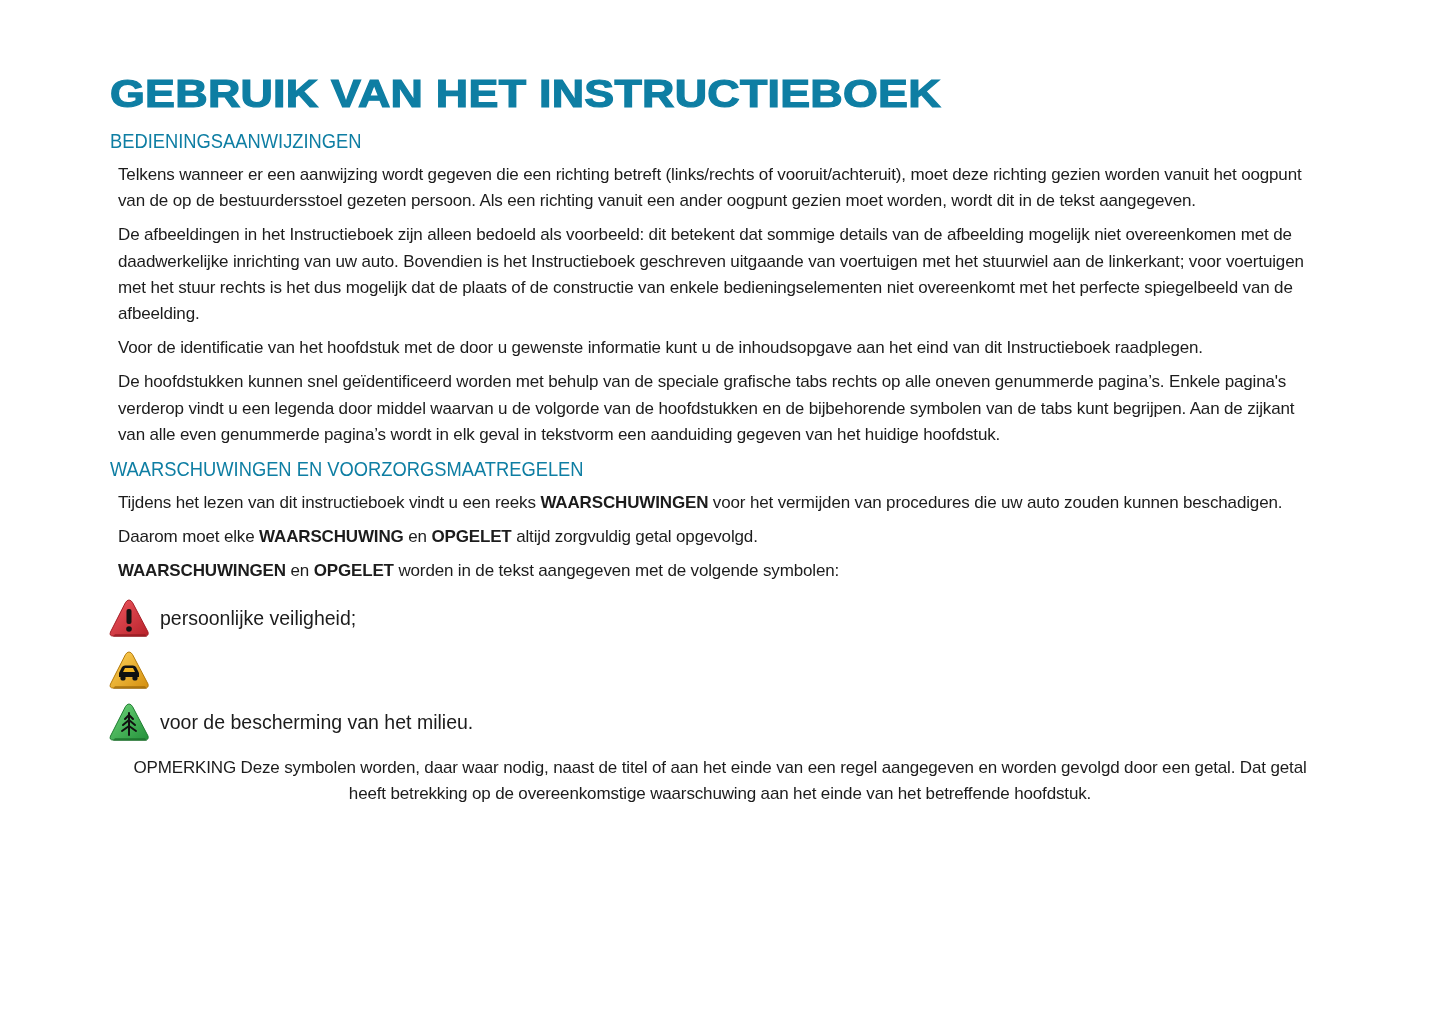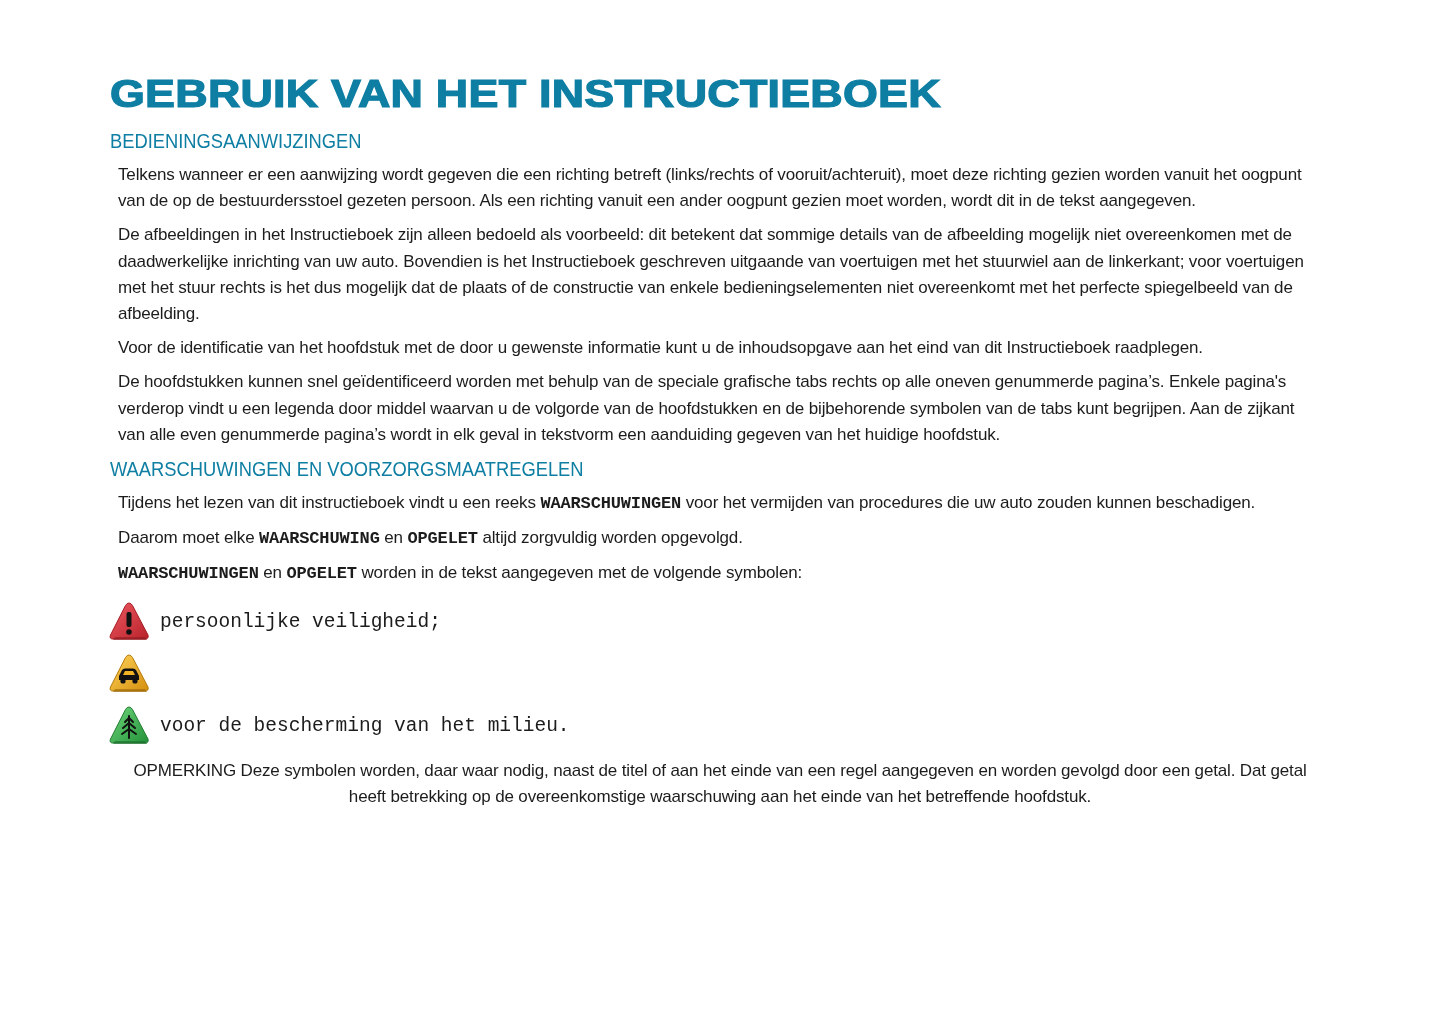--- a/index.html
+++ b/index.html
@@ -18,46 +18,46 @@
   }
   .section-heading {
     color: #0e7ea3; font-size: 19.5px; line-height: 26px;
     margin: 0; font-weight: normal;
     transform: scaleX(0.94); transform-origin: left center;
   }
   .para {
     font-size: 17px; line-height: 26.2px; margin: 8px;
     letter-spacing: -0.15px;
   }
-  .para b { font-weight: bold; font-family: Liberation Mono, monospace; }
+  .para b { font-weight: bold; }
   .symbol-row {
     display: flex; align-items: center; height: 52px; margin-left: -4px;
   }
   .symbol-row .sym-icon { width: 46px; height: 46px; flex: 0 0 46px; margin-right: 8px; }
-  .symbol-row .sym-text { font-size: 19.5px; font-family: Liberation Mono, monospace; }
+  .symbol-row .sym-text { font-size: 19.5px; }
   .note { margin-top: 6px; text-align: center; }
 </style>
 </head>
 <body>
 
 <div class="page">
   <h1 class="title">GEBRUIK VAN HET INSTRUCTIEBOEK</h1>
 
   <h2 class="section-heading">BEDIENINGSAANWIJZINGEN</h2>
   <p class="para">Telkens wanneer er een aanwijzing wordt gegeven die een richting betreft (links/rechts of vooruit/achteruit), moet deze richting gezien worden vanuit het oogpunt van de op de bestuurdersstoel gezeten persoon. Als een richting vanuit een ander oogpunt gezien moet worden, wordt dit in de tekst aangegeven.</p>
   <p class="para">De afbeeldingen in het Instructieboek zijn alleen bedoeld als voorbeeld: dit betekent dat sommige details van de afbeelding mogelijk niet overeenkomen met de daadwerkelijke inrichting van uw auto. Bovendien is het Instructieboek geschreven uitgaande van voertuigen met het stuurwiel aan de linkerkant; voor voertuigen met het stuur rechts is het dus mogelijk dat de plaats of de constructie van enkele bedieningselementen niet overeenkomt met het perfecte spiegelbeeld van de afbeelding.</p>
   <p class="para">Voor de identificatie van het hoofdstuk met de door u gewenste informatie kunt u de inhoudsopgave aan het eind van dit Instructieboek raadplegen.</p>
   <p class="para">De hoofdstukken kunnen snel geïdentificeerd worden met behulp van de speciale grafische tabs rechts op alle oneven genummerde pagina’s. Enkele pagina's verderop vindt u een legenda door middel waarvan u de volgorde van de hoofdstukken en de bijbehorende symbolen van de tabs kunt begrijpen. Aan de zijkant van alle even genummerde pagina’s wordt in elk geval in tekstvorm een aanduiding gegeven van het huidige hoofdstuk.</p>
 
   <h2 class="section-heading">WAARSCHUWINGEN EN VOORZORGSMAATREGELEN</h2>
 
   <p class="para"><span>Tijdens het lezen van dit instructieboek vindt u een reeks </span><b>WAARSCHUWINGEN</b><span> voor het vermijden van procedures die uw auto zouden kunnen beschadigen.</span></p>
 
 
-  <p class="para"><span>Daarom moet elke </span><b>WAARSCHUWING</b><span> en </span><b>OPGELET</b><span> altijd zorgvuldig worden opgevolgd.</span></p>
+  <p class="para"><span>Daarom moet elke </span><b>WAARSCHUWING</b><span> en </span><b>OPGELET</b><span> altijd zorgvuldig getal opgevolgd.</span></p>
 
   <p class="para"><b>WAARSCHUWINGEN</b><span> en </span><b>OPGELET</b><span> worden in de tekst aangegeven met de volgende symbolen:</span></p>
 
   <div class="symbol-row">
     <svg class="sym-icon" viewBox="0 0 46 46">
       <defs>
         <linearGradient id="gr" x1="0" y1="0" x2="1" y2="1">
           <stop offset="0" stop-color="#ee5860"></stop>
             <stop offset="1" stop-color="#b8222b"></stop>
         </linearGradient>

